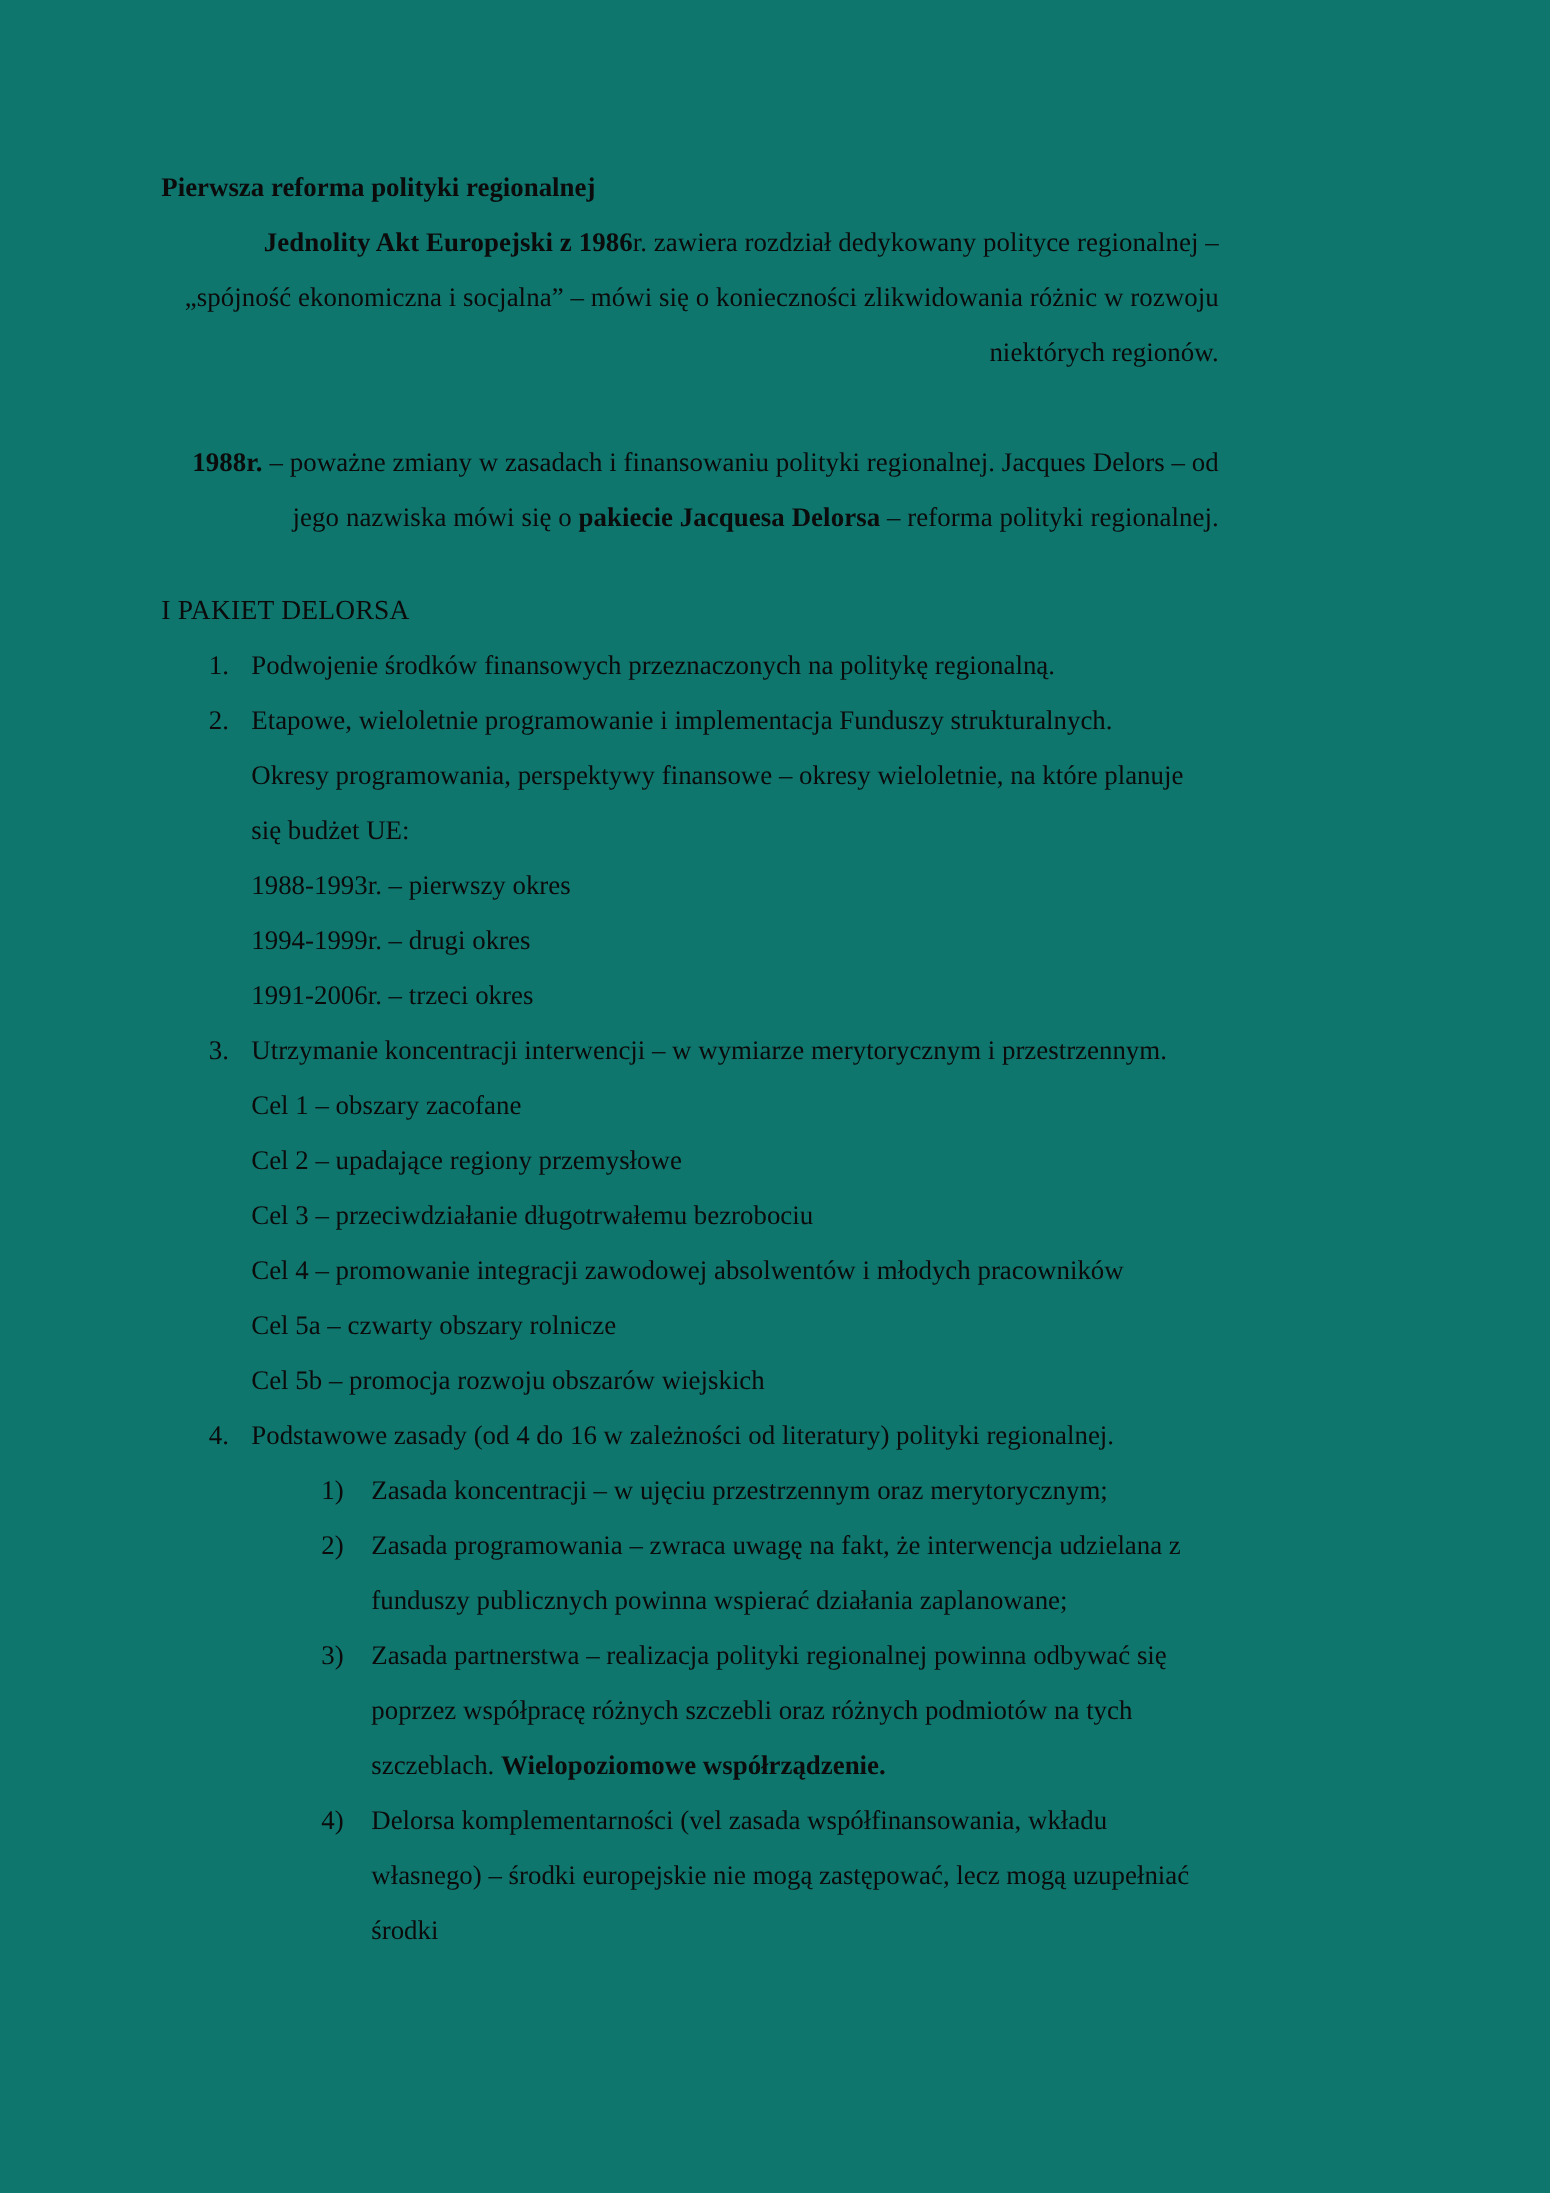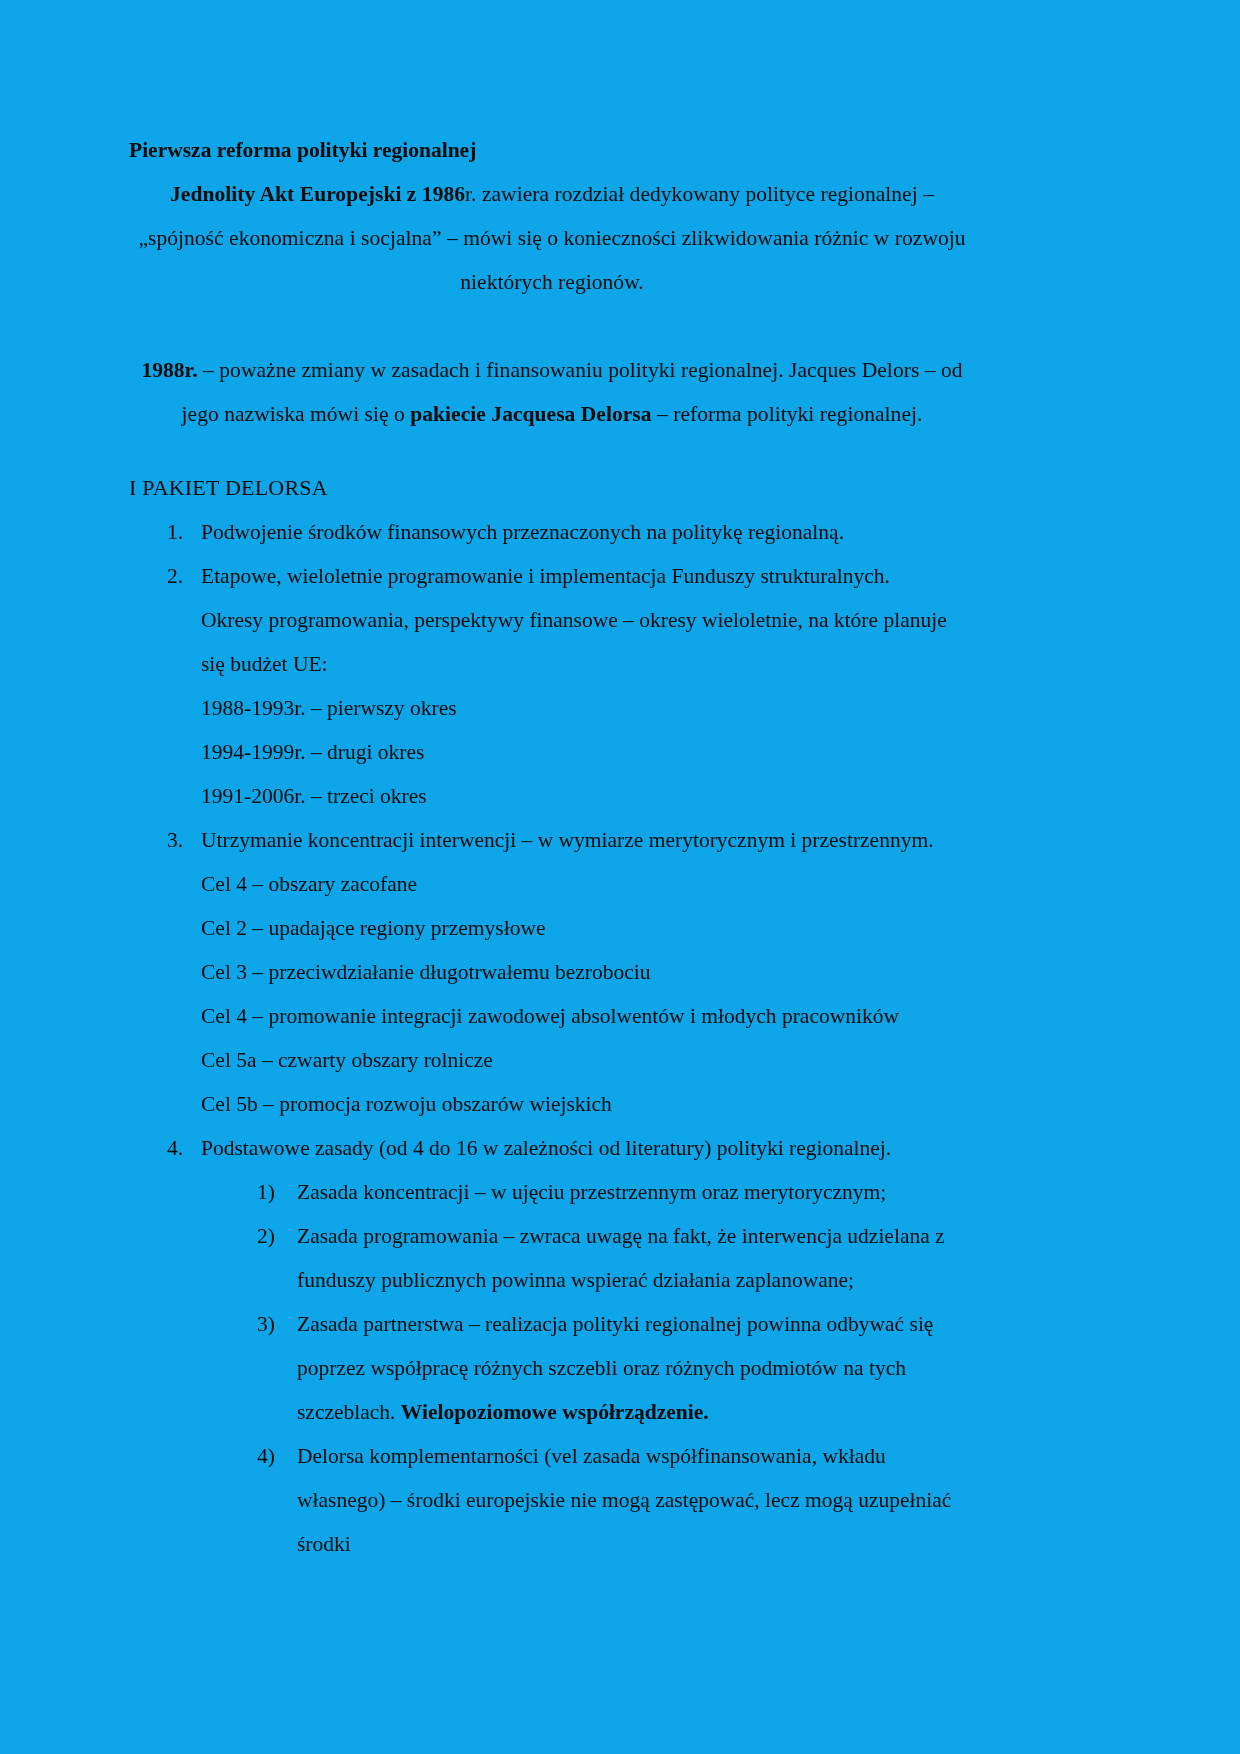--- a/index.html
+++ b/index.html
@@ -13,37 +13,37 @@
     font-family: "Liberation Serif", "DejaVu Serif", serif;
     color: #0b0b0b;
     -webkit-font-smoothing: antialiased;
   }
 
   .page {
     position: relative;
     width: 1240px;
     height: 1754px;
     margin: 0 auto;
-    background: #0ea5e9;
+    background: #0f766e;
     overflow: hidden;
     box-sizing: border-box;
   }
 
   .content {
     position: absolute;
     left: 129px;
     top: 128px;
     width: 846px;
   }
 
   
   .para {
     font-size: 21.5px;
     line-height: 44px;
-    text-align: center;
+    text-align: right;
     margin: 0;
     letter-spacing: 0.05px;
   }
 
   .b { font-weight: bold; }
 
   .title-line {
     font-size: 21.5px;
     line-height: 44px;
     font-weight: bold;
@@ -145,21 +145,21 @@
           <span class="num-marker">2.</span>
           <span class="item-text"><span>Etapowe, wieloletnie programowanie i implementacja Funduszy strukturalnych.</span></span>
           <span class="cont"><span>Okresy programowania, perspektywy finansowe – okresy wieloletnie, na które planuje się budżet UE:</span></span>
           <span class="cont"><span>1988-1993r. – pierwszy okres</span></span>
           <span class="cont"><span>1994-1999r. – drugi okres</span></span>
           <span class="cont"><span>1991-2006r. – trzeci okres</span></span>
         </li>
         <li class="num-item">
           <span class="num-marker">3.</span>
           <span class="item-text"><span>Utrzymanie koncentracji interwencji – w wymiarze merytorycznym i przestrzennym.</span></span>
-          <span class="cont"><span>Cel 4 – obszary zacofane</span></span>
+          <span class="cont"><span>Cel 1 – obszary zacofane</span></span>
           <span class="cont"><span>Cel 2 – upadające regiony przemysłowe</span></span>
           <span class="cont"><span>Cel 3 – przeciwdziałanie długotrwałemu bezrobociu</span></span>
           <span class="cont"><span>Cel 4 – promowanie integracji zawodowej absolwentów i młodych pracowników</span></span>
           <span class="cont"><span>Cel 5a – czwarty obszary rolnicze</span></span>
           <span class="cont"><span>Cel 5b – promocja rozwoju obszarów wiejskich</span></span>
         </li>
         <li class="num-item">
           <span class="num-marker">4.</span>
           <span class="item-text"><span>Podstawowe zasady (od 4 do 16 w zależności od literatury) polityki regionalnej.</span></span>
           <div class="sub-wrap">

